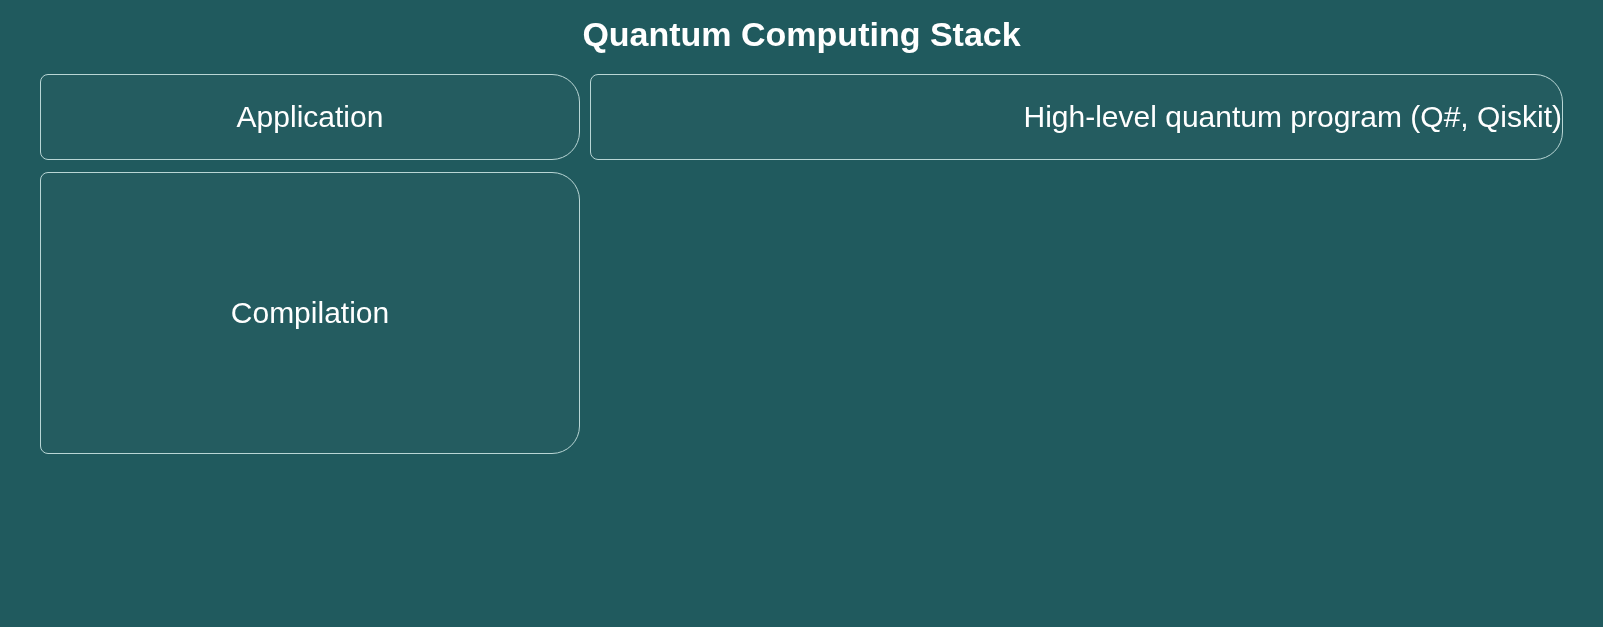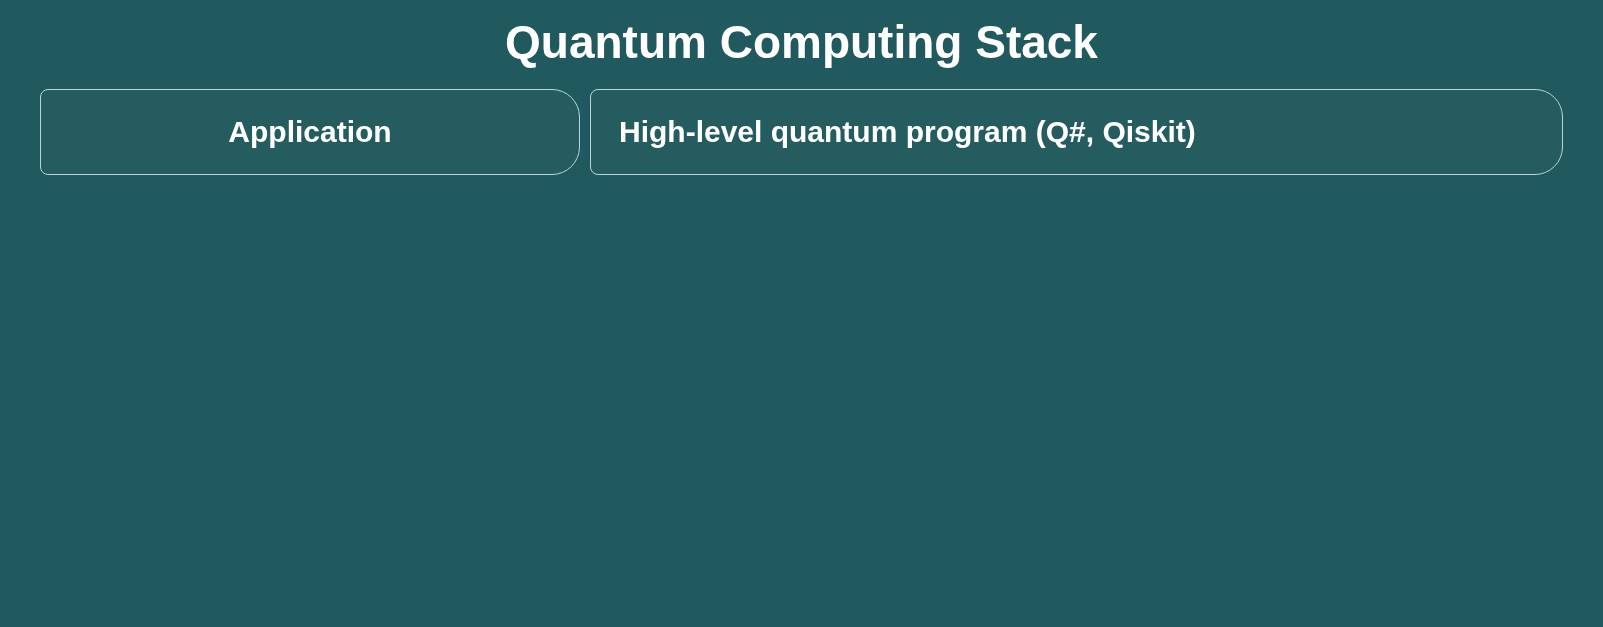--- a/index.html
+++ b/index.html
@@ -10,45 +10,45 @@
     body {
       background-color: #205a5e;
       width: 1603px;
       height: 627px;
       font-family: "Segoe UI", Arial, sans-serif;
       color: #ffffff;
       padding: 15px 40px 30px 40px;
     }
     .title {
       text-align: center;
-      font-size: 46px;
+      font-size: 34px;
       font-weight: 600;
       margin-bottom: 20px;
     }
     .grid {
       display: grid;
       grid-template-columns: 540px 1fr;
       grid-template-rows: 86px 86px 86px 86px 86px;
       gap: 12px 10px;
     }
     .cell {
       border: 1px solid #b9d6d5;
       background-color: #245c60;
       border-radius: 8px 28px 28px 8px;
       display: flex;
       align-items: center;
       font-size: 30px;
-      font-weight: 700;
+      font-weight: 400;
     }
     .left-cell {
       justify-content: center;
       text-align: center;
     }
     .right-cell {
-      justify-content: flex-start;
+      justify-content: flex-end;
       padding-left: 28px;
       text-align: left;
     }
     .compilation {
       grid-row: 2 / 5;
     }
   </style>
 </head>
 <body>
 
@@ -56,15 +56,18 @@
 
 <div class="grid">
 
   <div class="cell left-cell">
     <span>Application</span>
   </div>
   <div class="cell right-cell">
     <span>High-level quantum program (Q#, Qiskit)</span>
   </div>
 
+  <div class="cell left-cell compilation">
+    <span>Compilation</span>
+  </div>
 
 
 </div>
 
 </body></html>

